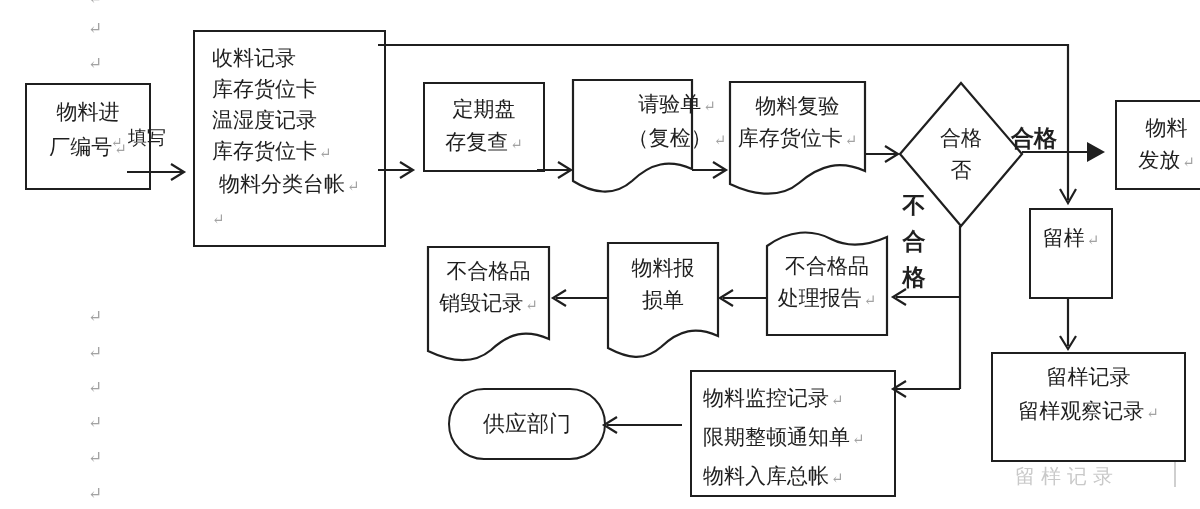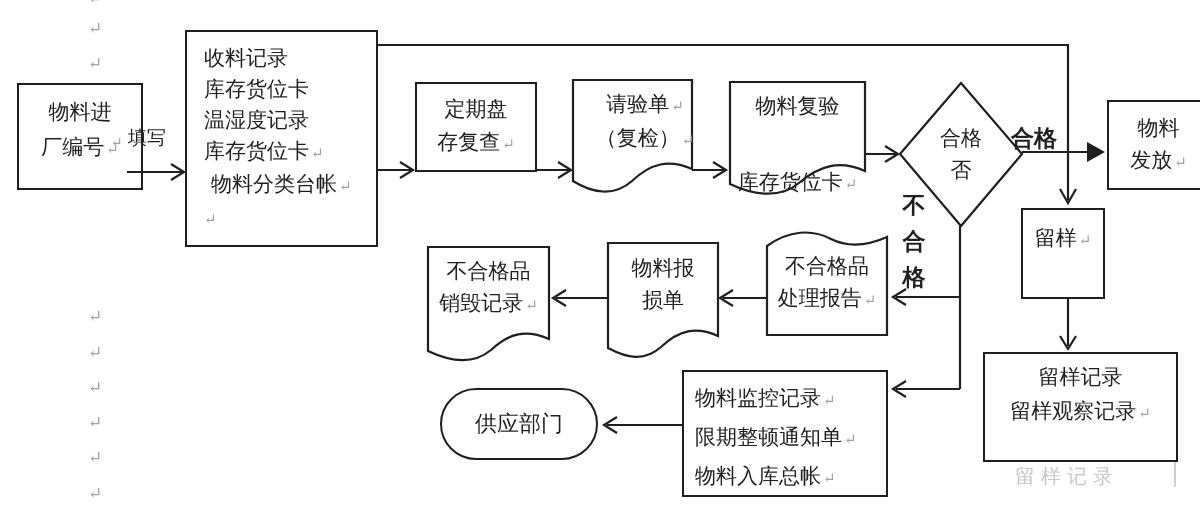--- a/index.html
+++ b/index.html
@@ -4,21 +4,21 @@
 <style>
   html,body{margin:0;padding:0;background:#fff;}
   #canvas{
     position:relative;width:1200px;height:509px;background:#ffffff;overflow:hidden;
     font-family:"Liberation Serif","DejaVu Serif",serif;color:#1f1f1f;
   }
   #connectors{position:absolute;left:0;top:0;width:1200px;height:509px;}
   .node{
     position:absolute;box-sizing:border-box;border:2px solid #1f1f1f;background:transparent;
     display:flex;flex-direction:column;align-items:center;justify-content:center;
-    font-size:21px;line-height:32px;text-align:center;
+    font-size:21px;line-height:32px;text-align:center;margin-left:8px;
   }
   .overlay{
     position:absolute;display:flex;flex-direction:column;align-items:center;justify-content:flex-start;
     font-size:21px;line-height:32px;text-align:center;
   }
   .line{white-space:pre;}
   .ret{color:#a3a3a3;font-size:15px;margin-left:2px;}
   .mark{position:absolute;color:#a3a3a3;font-size:17px;line-height:1;}
   .lbl{position:absolute;font-size:19px;}
   .lbl-bold{position:absolute;font-size:23px;font-weight:bold;line-height:36px;text-align:center;}
@@ -118,26 +118,26 @@
   <div class="node" id="monitor-box" style="left:682px;top:370px;width:206px;height:127px;">
     <div class="line"><span>物料监控记录</span><span class="ret">↵</span></div>
     <div class="line"><span>限期整顿通知单</span><span class="ret">↵</span></div>
     <div class="line"><span>物料入库总帐</span><span class="ret">↵</span></div>
   </div>
 
   <div class="node" id="supply-node" style="left:440px;top:388px;width:158px;height:72px;">
     <div class="line"><span>供应部门</span></div>
   </div>
 
-  <div class="overlay" style="left:573px;top:88px;width:144px;">
+  <div class="overlay" style="left:605px;top:88px;width:144px;">
     <div class="line"><span>请验单</span><span class="ret">↵</span></div>
     <div class="line"><span>（复检）</span><span class="ret">↵</span></div>
   </div>
 
-  <div class="overlay" style="left:730px;top:90px;width:135px;gap:44px;">
+  <div class="overlay" style="left:730px;top:90px;width:135px;">
     <div class="line"><span>物料复验</span></div>
     <div class="line"><span>库存货位卡</span><span class="ret">↵</span></div>
   </div>
 
   <div class="overlay" style="left:911px;top:122px;width:100px;">
     <div class="line"><span>合格</span></div>
     <div class="line"><span>否</span></div>
   </div>
 
   <div class="overlay" style="left:767px;top:250px;width:120px;">

